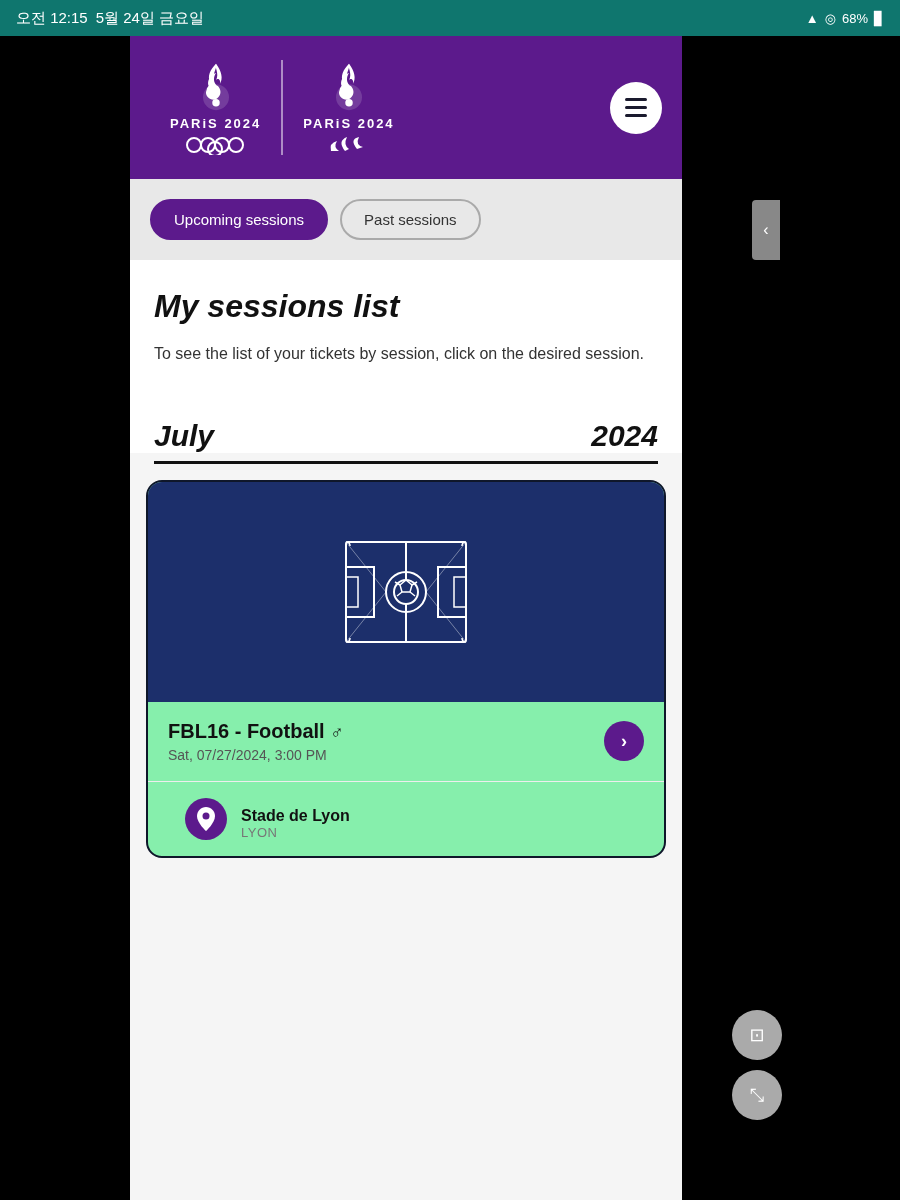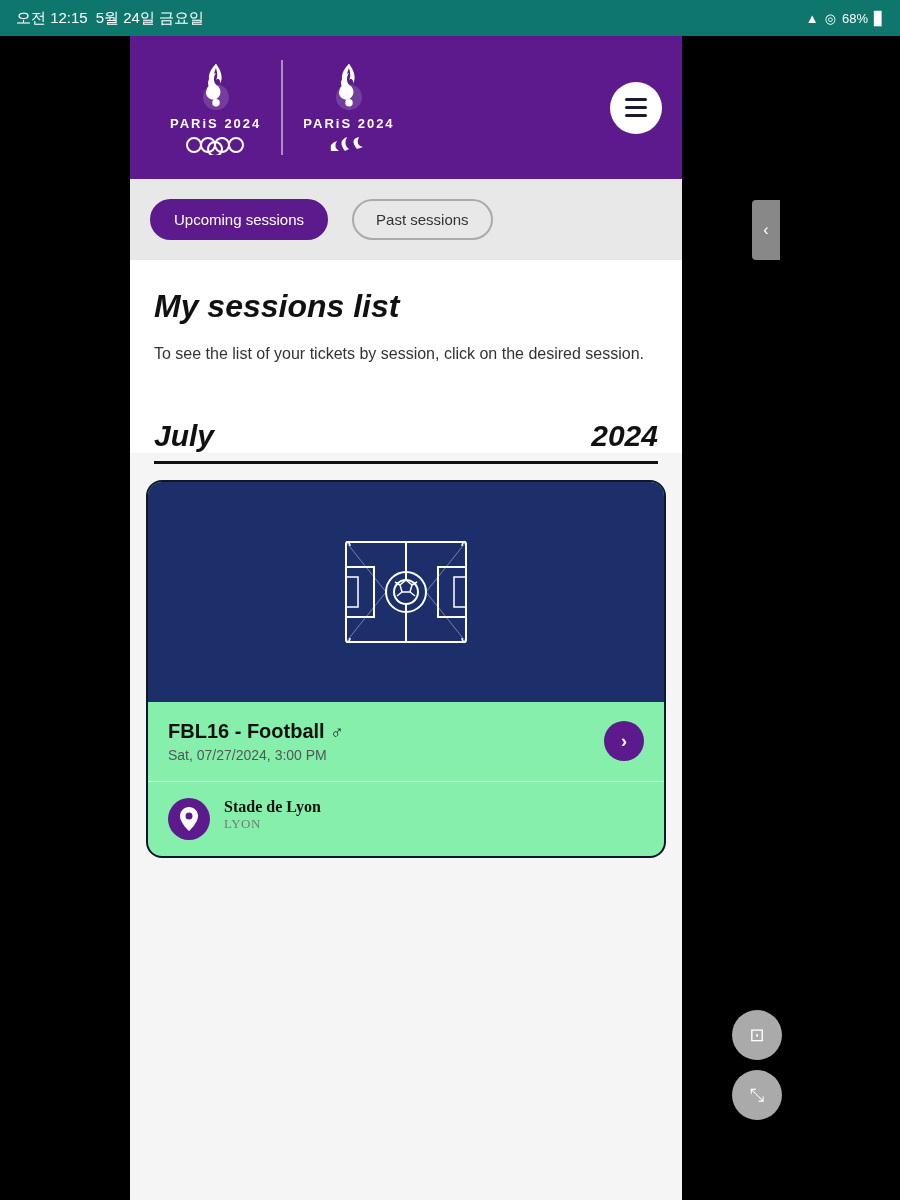--- a/index.html
+++ b/index.html
@@ -114,21 +114,21 @@
       height: 3px;
       background: #1a1a2e;
       border-radius: 2px;
     }
 
     
     .tab-bar {
       background: #e8e8e8;
       padding: 20px 20px;
       display: flex;
-      gap: 24px;
+      gap: 12px;
     }
 
     .tab-btn {
       padding: 10px 22px;
       border-radius: 30px;
       font-size: 15px;
       font-weight: 500;
       cursor: pointer;
       border: 2px solid transparent;
     }
@@ -249,25 +249,24 @@
       flex-shrink: 0;
     }
 
     .arrow-chevron {
       color: #fff;
       font-size: 18px;
       font-weight: bold;
     }
 
     .card-venue {
-      padding: 16px 20px;
-      display: flex;
-      align-items: flex-start;
+      padding: 16px 37px;
+      display: flex;
+      align-items: flex-end;
       gap: 14px;
-      font-family: Liberation Serif, serif;
     }
 
     .venue-pin {
       width: 42px;
       height: 42px;
       background: #5c1a8c;
       border-radius: 50%;
       display: flex;
       align-items: center;
       justify-content: center;

